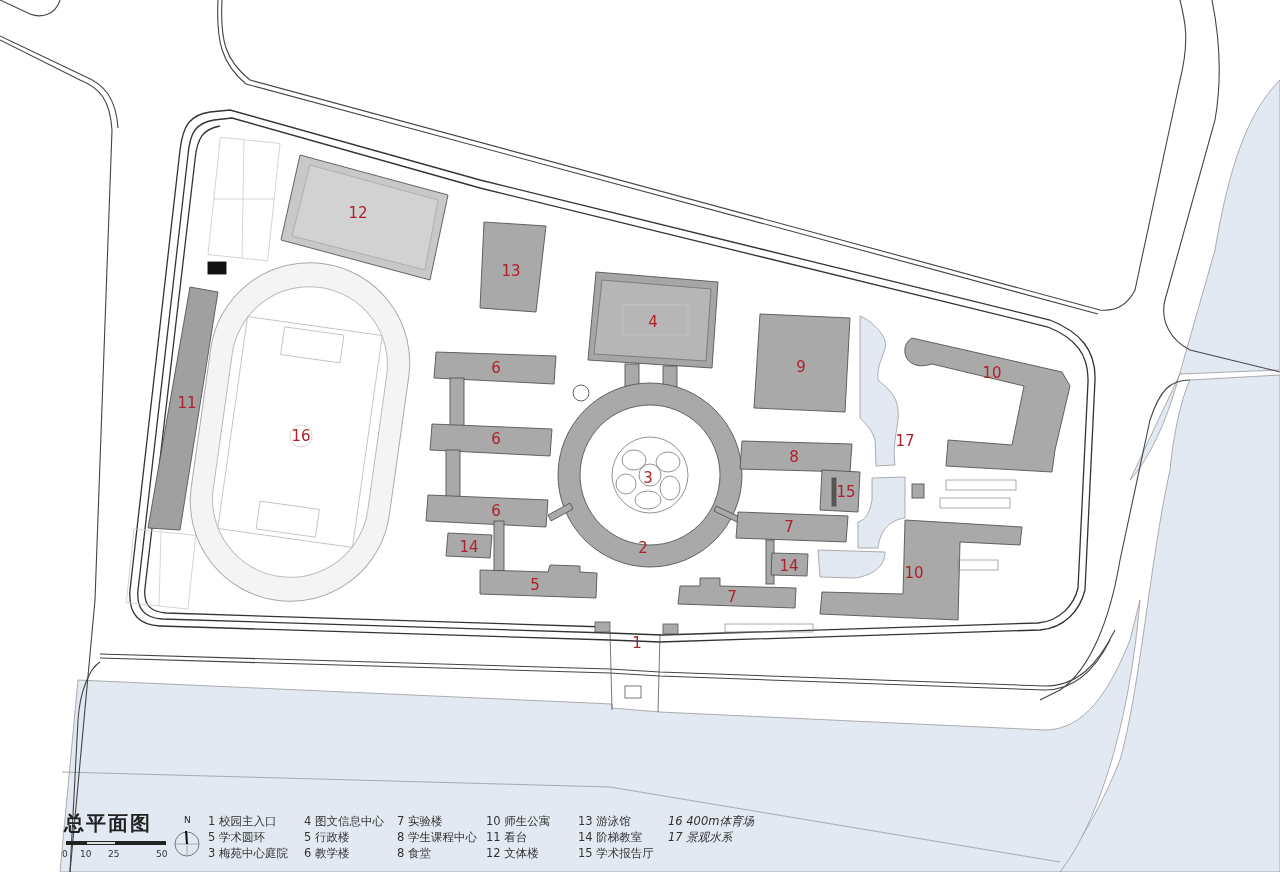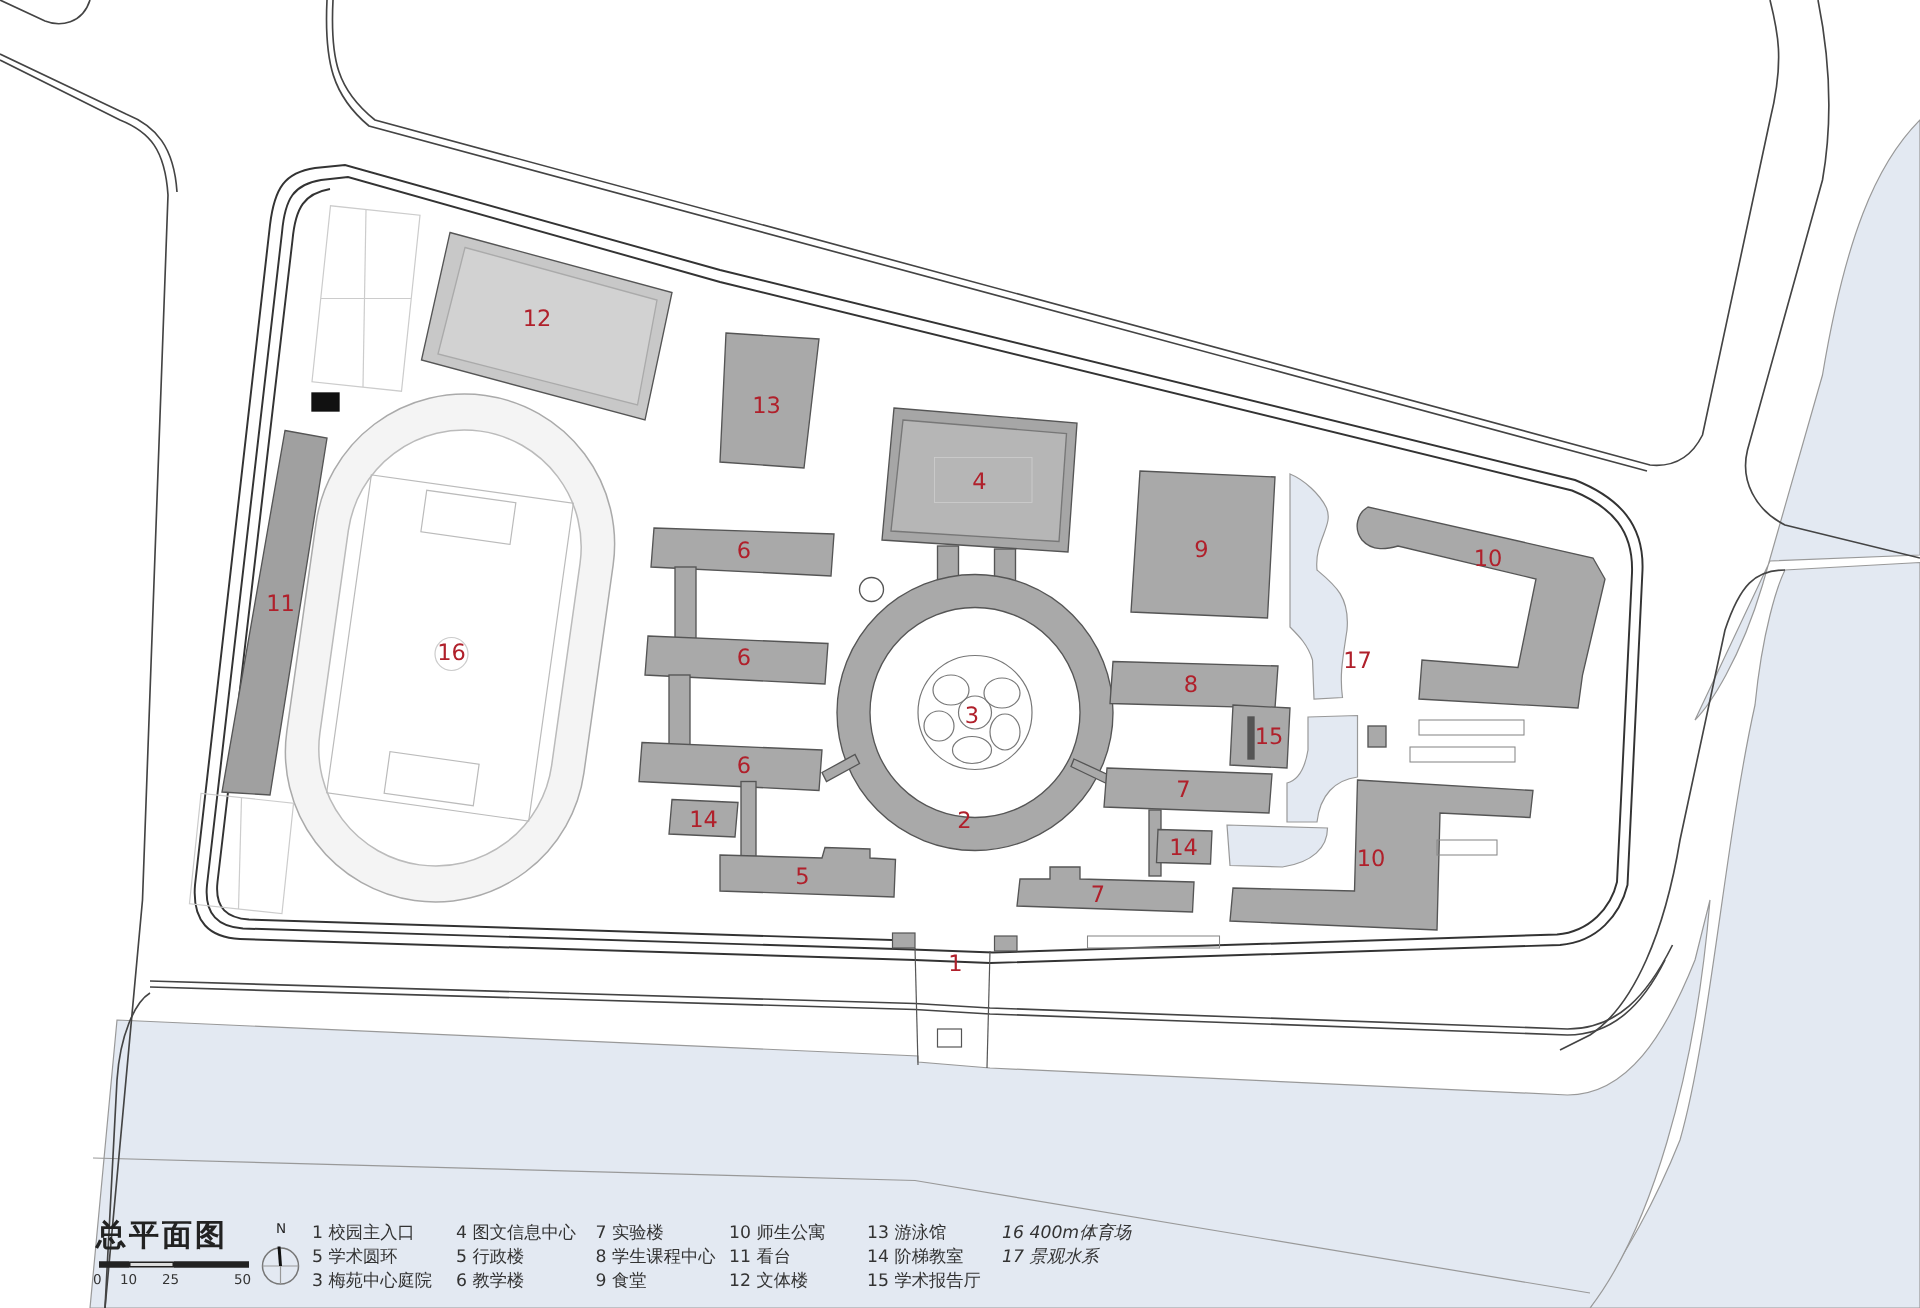--- a/index.html
+++ b/index.html
@@ -209,21 +209,21 @@
         <div>3 梅苑中心庭院</div>
       </div>
       <div class="legend-col" style="left: 242px;">
         <div>4 图文信息中心</div>
         <div>5 行政楼</div>
         <div>6 教学楼</div>
       </div>
       <div class="legend-col" style="left: 335px;">
         <div>7 实验楼</div>
         <div>8 学生课程中心</div>
-        <div>9 食堂</div>
+        <div>8 食堂</div>
       </div>
       <div class="legend-col" style="left: 424px;">
         <div>10 师生公寓</div>
         <div>11 看台</div>
         <div>12 文体楼</div>
       </div>
       <div class="legend-col" style="left: 516px;">
         <div>13 游泳馆</div>
         <div>14 阶梯教室</div>
         <div>15 学术报告厅</div>

